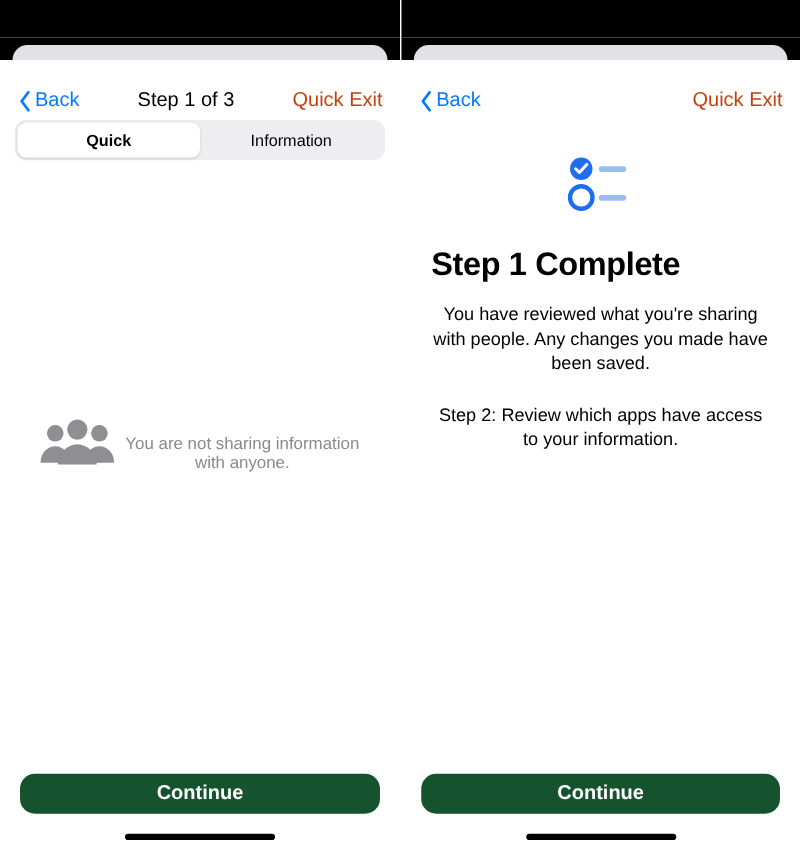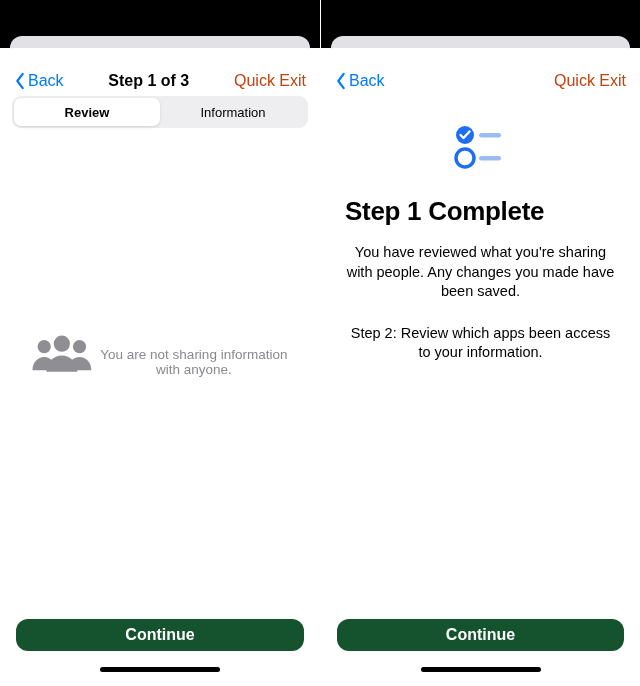--- a/index.html
+++ b/index.html
@@ -53,21 +53,21 @@
     }
     .nav-back {
       color: #007aff;
       display: flex;
       align-items: center;
       gap: 2px;
       font-size: 16px;
       cursor: pointer;
     }
     .nav-title {
-      font-weight: 700;
+      font-weight: 400;
       color: #000;
       font-size: 16px;
     }
     .nav-quick {
       color: #c2410c;
       font-size: 16px;
       cursor: pointer;
     }
     .chev {
       width: 12px; height: 18px;
@@ -206,21 +206,21 @@
             <path d="M9 2 L3 10 L9 18" stroke="#007aff" stroke-width="2.4" fill="none" stroke-linecap="round" stroke-linejoin="round"></path>
           </svg>
         <span>Back</span>
       </div>
       <div class="nav-title">Step 1 of 3</div>
       <div class="nav-quick">Quick Exit</div>
     </div>
 
 
     <div class="seg">
-      <div class="seg-item active">Review</div>
+      <div class="seg-item active">Quick</div>
       <div class="seg-item">Information</div>
     </div>
 
     <div class="center-block">
       <svg class="people-icon" viewBox="0 0 92 56">
         <g fill="#8e8e93">
           <circle cx="22" cy="18" r="9"></circle>
           <path d="M6 50 a16 18 0 0 1 32 0 z"></path>
           <circle cx="70" cy="18" r="9"></circle>
           <path d="M54 50 a16 18 0 0 1 32 0 z"></path>
@@ -256,21 +256,21 @@
     <div class="complete-wrap">
       <svg class="checklist-icon" viewBox="0 0 56 46">
         <circle cx="12" cy="11" r="9" fill="#1e6ef4"></circle>
         <path d="M7.5 11 l3 3 l6 -6.5" stroke="#fff" stroke-width="2.4" fill="none" stroke-linecap="round" stroke-linejoin="round"></path>
         <rect x="26" y="9" width="22" height="4.5" rx="2.25" fill="#99bdf3"></rect>
         <circle cx="12" cy="34" r="9" fill="none" stroke="#1e6ef4" stroke-width="3.5"></circle>
         <rect x="26" y="32" width="22" height="4.5" rx="2.25" fill="#99bdf3"></rect>
       </svg>
       <div class="complete-title">Step 1 Complete</div>
       <div class="complete-body">You have reviewed what you're sharing with people. Any changes you made have been saved.</div>
-      <div class="complete-next">Step 2: Review which apps been access to your information.</div>
+      <div class="complete-next">Step 2: Review which apps have access to your information.</div>
     </div>
 
     <div class="footer">
       <button class="btn-primary">Continue</button>
       <div class="home-ind"></div>
     </div>
   </div>
 </div>
 
 </body></html>

